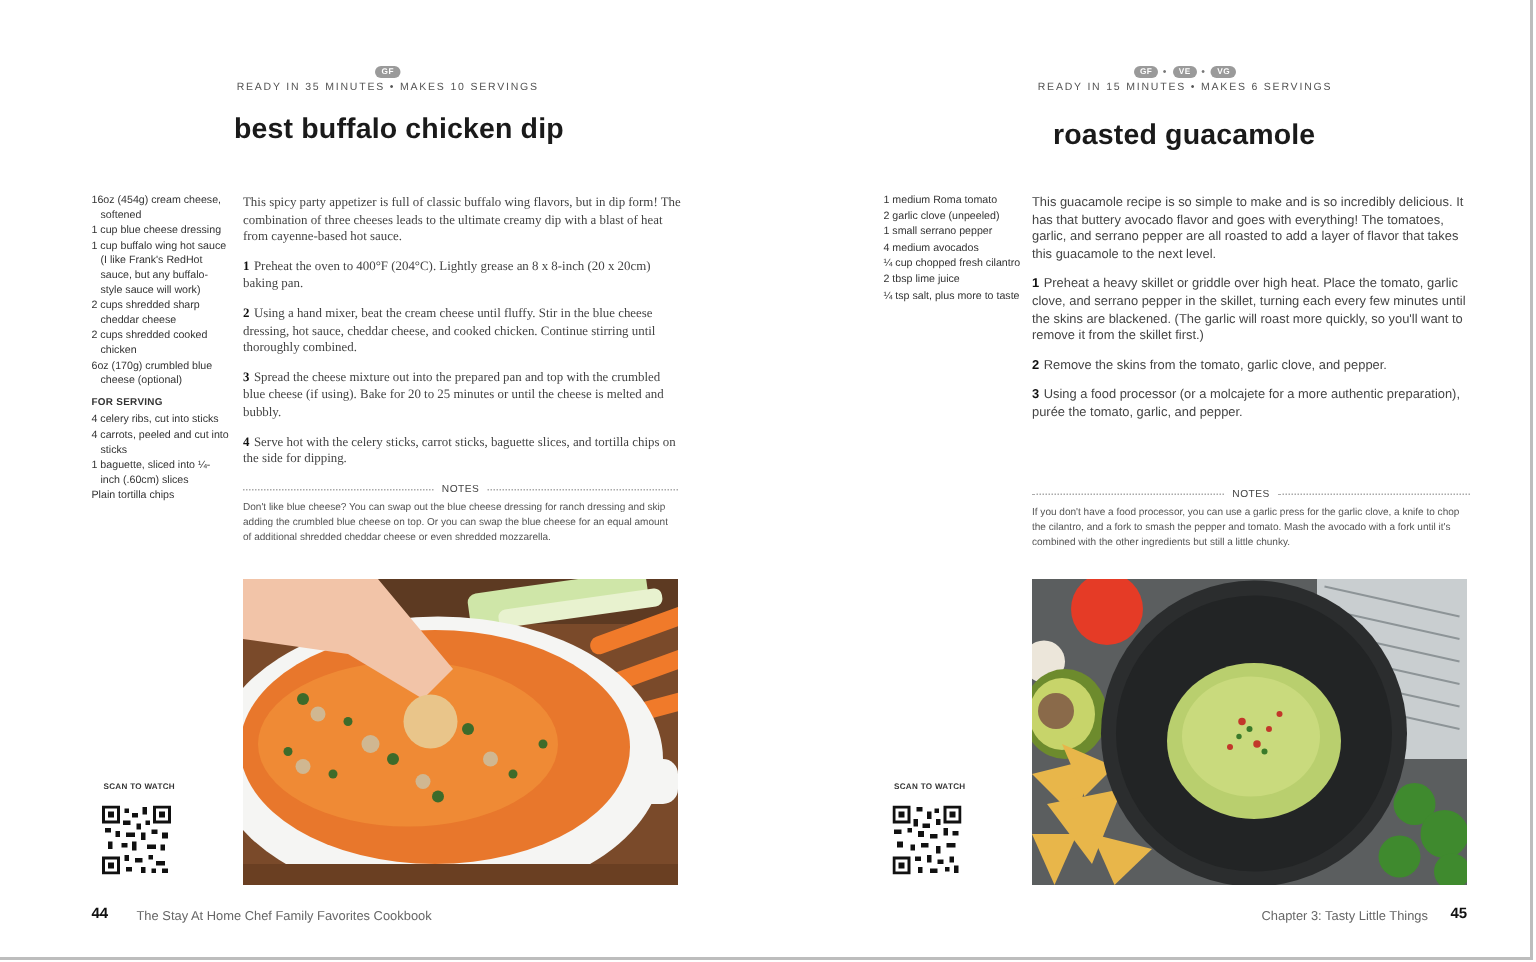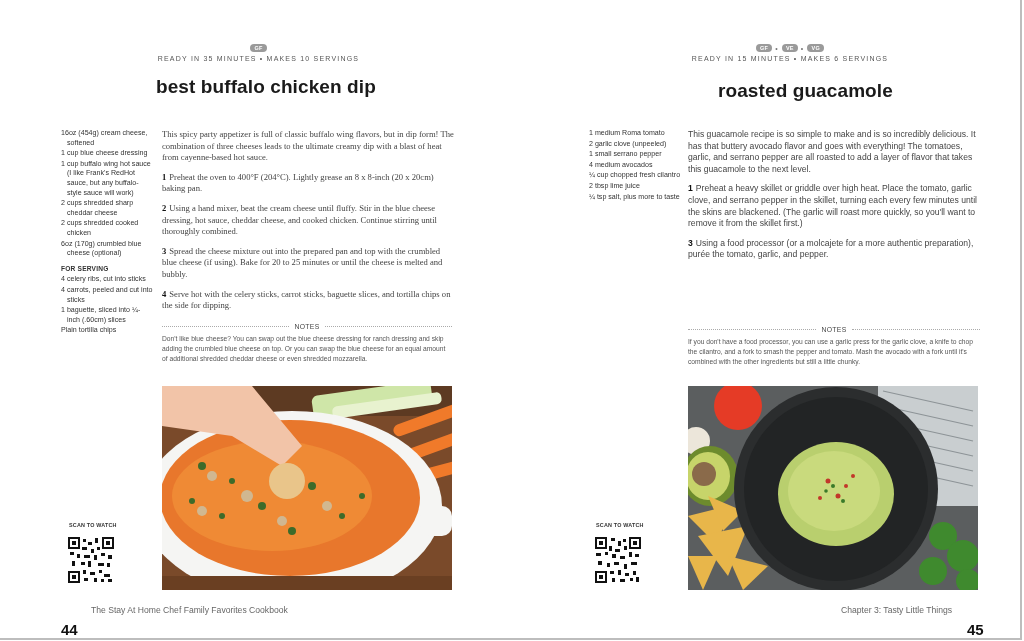--- a/index.html
+++ b/index.html
@@ -26,21 +26,21 @@
   .notes { position:absolute; }
   .notes-head { display:flex; align-items:center; gap:6px; font-size:6.8px; color:#444; letter-spacing:0.3px; }
   .notes-head .rule { flex:1; border-top:1px dotted #aaa; height:0; }
   .notes-text { font-size:6.7px; line-height:9.8px; color:#555; margin-top:4px; }
 
   .photo { position:absolute; overflow:hidden; }
   .scan { position:absolute; font-size:5.4px; font-weight:bold; color:#333; letter-spacing:0.2px; }
   .qr { position:absolute; width:46px; height:46px; background:#fff; }
 
   .footer { position:absolute; top:605px; font-size:8.6px; color:#666; }
-  .pagenum { position:absolute; top:604px; font-size:15px; font-weight:bold; color:#111;margin-top:17px; }
+  .pagenum { position:absolute; top:604px; font-size:10px; font-weight:bold; color:#111; }
 </style>
 </head>
 <body>
 
 <div class="spread">
 
   <div class="page left">
     <div class="meta" style="left:140px; top:44px; width:205px;">
       <div class="badges">
         <span class="badge">GF</span>
@@ -174,35 +174,36 @@
     <div class="meta" style="left:180px; top:44px; width:200px;">
       <div class="badges">
         <span class="badge">GF</span>
         <span class="dot">•</span>
         <span class="badge">VE</span>
         <span class="dot">•</span>
         <span class="badge">VG</span>
       </div>
       <div>READY IN 15 MINUTES  •  MAKES 6 SERVINGS</div>
     </div>
-    <div class="title" style="left:192px; top:80px;margin-left:16px;">roasted guacamole</div>
+    <div class="title" style="left:192px; top:80px;">roasted guacamole</div>
 
     <div class="ingredients" style="left:79px; top:129px; width:92px;">
       <div class="ing">1 medium Roma tomato</div>
       <div class="ing">2 garlic clove (unpeeled)</div>
       <div class="ing">1 small serrano pepper</div>
       <div class="ing">4 medium avocados</div>
       <div class="ing">¼ cup chopped fresh cilantro</div>
       <div class="ing">2 tbsp lime juice</div>
       <div class="ing">¼ tsp salt, plus more to taste</div>
     </div>
 
     <div class="body" style="left:178px; top:129px; width:292px;">
       <p>This guacamole recipe is so simple to make and is so incredibly delicious. It has that buttery avocado flavor and goes with everything! The tomatoes, garlic, and serrano pepper are all roasted to add a layer of flavor that takes this guacamole to the next level.</p>
       <p><span class="num">1</span><span>Preheat a heavy skillet or griddle over high heat. Place the tomato, garlic clove, and serrano pepper in the skillet, turning each every few minutes until the skins are blackened. (The garlic will roast more quickly, so you'll want to remove it from the skillet first.)</span></p>
+      <p><span class="num">2</span><span>Remove the skins from the tomato, garlic clove, and pepper.</span></p>
       <p><span class="num">3</span><span>Using a food processor (or a molcajete for a more authentic preparation), purée the tomato, garlic, and pepper.</span></p>
     </div>
 
     <div class="notes" style="left:178px; top:326px; width:292px;">
       <div class="notes-head">
         <span class="rule"></span>
         <span>NOTES</span>
         <span class="rule"></span>
       </div>
       <div class="notes-text">If you don't have a food processor, you can use a garlic press for the garlic clove, a knife to chop the cilantro, and a fork to smash the pepper and tomato. Mash the avocado with a fork until it's combined with the other ingredients but still a little chunky.</div>

